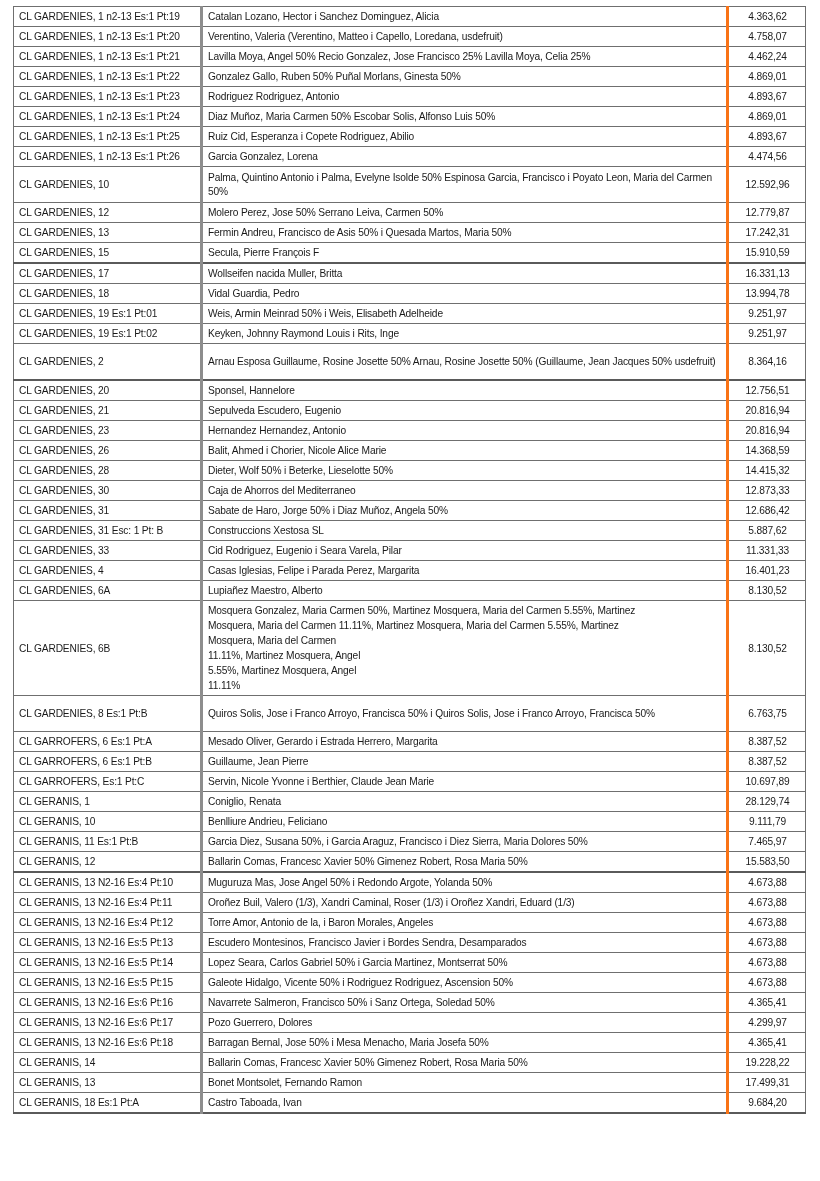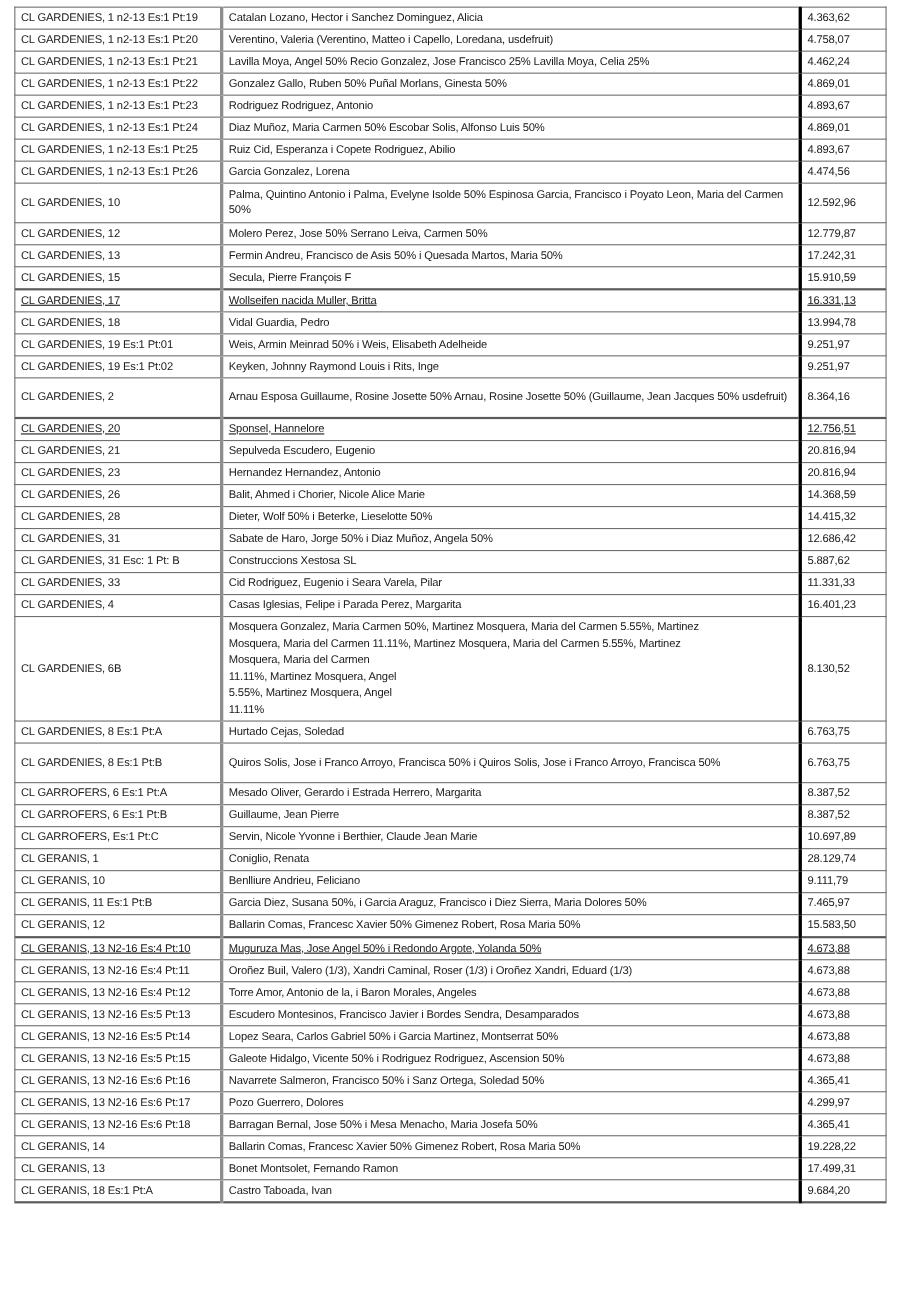--- a/index.html
+++ b/index.html
@@ -34,30 +34,30 @@
       padding: 2px 5px 2px 5px;
       vertical-align: middle;
       line-height: 13.5px;
       height: 15px;
       overflow: hidden;
     }
     #doc-table td.addr {
       border-right: 3px solid #8d8d8d;
     }
     #doc-table td.own {
-      border-right: 3px solid #000000;
+      border-right: 3px solid #f97316;
     }
     #doc-table td.val {
-      text-align: left;
+      text-align: center;
       padding-right: 4px;
     }
     #doc-table tr.two-line td { height: 31px; }
     #doc-table tr.tall-pad td { height: 31px; }
     #doc-table tr.six-line td { height: 89px; line-height: 15px; }
-    #doc-table tr.thick-top td { border-top: 2px solid #5a5a5a; text-decoration: underline; }
+    #doc-table tr.thick-top td { border-top: 2px solid #5a5a5a; }
     #doc-table tr.last td { border-bottom: 2px solid #5a5a5a; margin-left: 40px; }
     .owner-line { display: block; }
   </style>
 </head>
 <body>
 
 <table id="doc-table">
   <colgroup>
     <col class="c-addr">
     <col class="c-own">
@@ -233,20 +233,27 @@
   </tr>
 
   <tr>
     <td class="addr">CL GARDENIES, 28</td>
     <td class="own">
           <span class="owner-line">Dieter, Wolf 50% i Beterke, Lieselotte 50%</span>
         </td>
     <td class="val">14.415,32</td>
   </tr>
 
+  <tr>
+    <td class="addr">CL GARDENIES, 30</td>
+    <td class="own">
+          <span class="owner-line">Caja de Ahorros del Mediterraneo</span>
+        </td>
+    <td class="val">12.873,33</td>
+  </tr>
 
   <tr>
     <td class="addr">CL GARDENIES, 31</td>
     <td class="own">
           <span class="owner-line">Sabate de Haro, Jorge 50% i Diaz Muñoz, Angela 50%</span>
         </td>
     <td class="val">12.686,42</td>
   </tr>
 
 
@@ -267,41 +274,41 @@
   </tr>
 
   <tr>
     <td class="addr">CL GARDENIES, 4</td>
     <td class="own">
           <span class="owner-line">Casas Iglesias, Felipe i Parada Perez, Margarita</span>
         </td>
     <td class="val">16.401,23</td>
   </tr>
 
+  <tr>
+    <td class="addr">CL GARDENIES, 6A</td>
+    <td class="own">
+          <span class="owner-line">Lupiañez Maestro, Alberto</span>
+        </td>
+    <td class="val">8.130,52</td>
+  </tr>
 
   <tr class="six-line">
     <td class="addr">CL GARDENIES, 6B</td>
     <td class="own">
           <span class="owner-line">Mosquera Gonzalez,  Maria Carmen 50%, Martinez Mosquera, Maria del Carmen 5.55%, Martinez</span>
           <span class="owner-line">Mosquera, Maria del Carmen 11.11%, Martinez Mosquera, Maria del Carmen 5.55%, Martinez</span>
           <span class="owner-line">Mosquera, Maria del Carmen</span>
           <span class="owner-line">11.11%, Martinez Mosquera, Angel</span>
           <span class="owner-line">5.55%, Martinez Mosquera, Angel</span>
           <span class="owner-line">11.11%</span>
         </td>
     <td class="val">8.130,52</td>
   </tr>
 
-  <tr>
-    <td class="addr">CL GARDENIES, 8 Es:1 Pt:A</td>
-    <td class="own">
-          <span class="owner-line">Hurtado Cejas, Soledad</span>
-        </td>
-    <td class="val">6.763,75</td>
-  </tr>
 
   <tr class="tall-pad">
     <td class="addr">CL GARDENIES, 8 Es:1 Pt:B</td>
     <td class="own">
           <span class="owner-line">Quiros Solis, Jose i Franco Arroyo, Francisca 50% i Quiros Solis, Jose i Franco Arroyo, Francisca 50%</span>
         </td>
     <td class="val">6.763,75</td>
   </tr>
 
   <tr>

